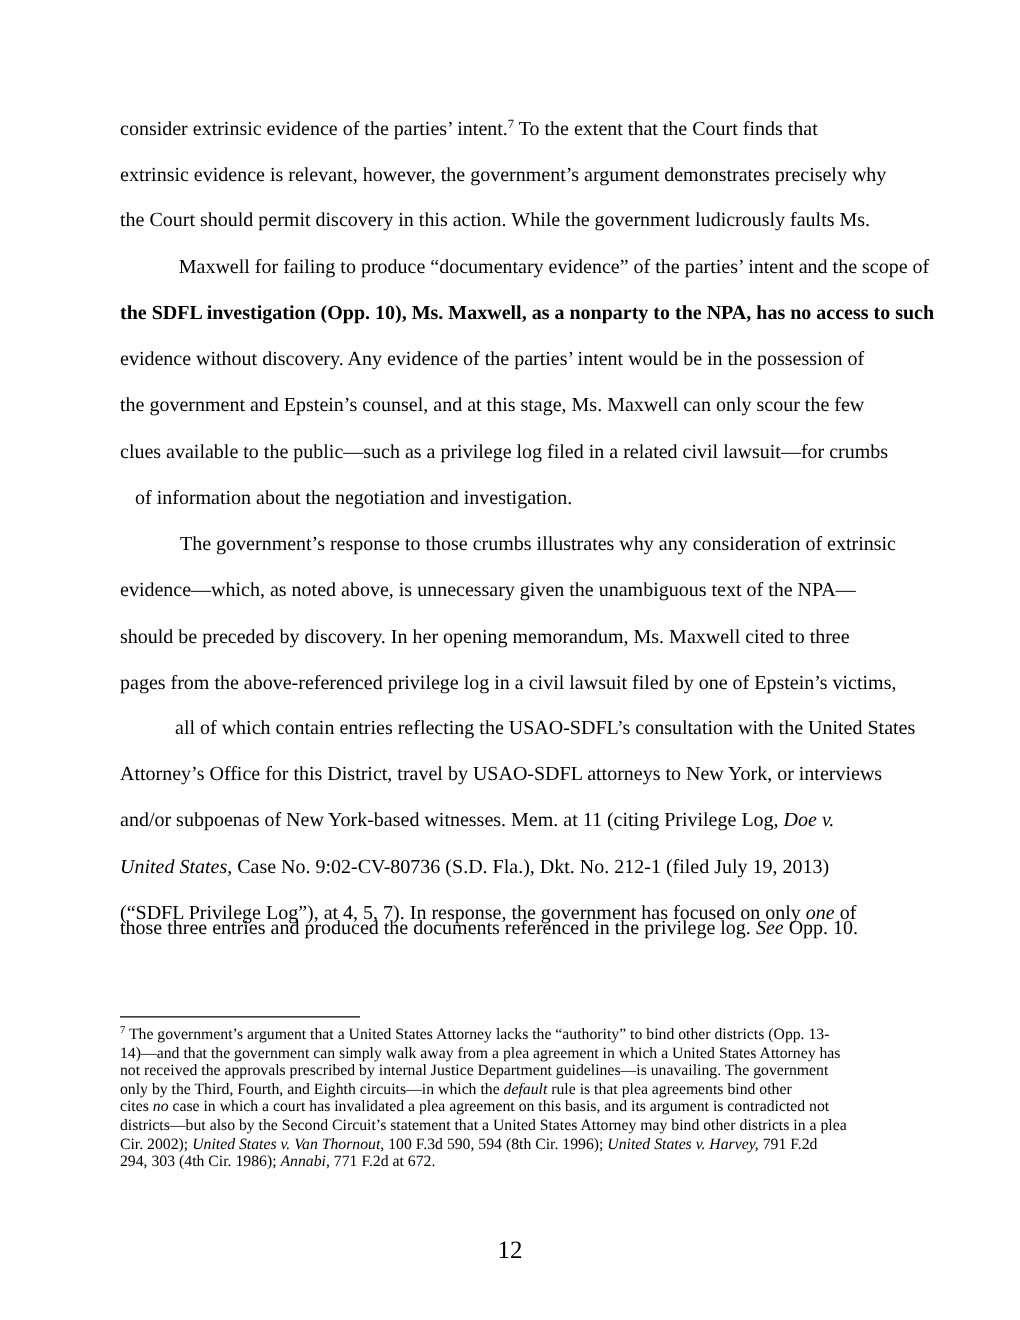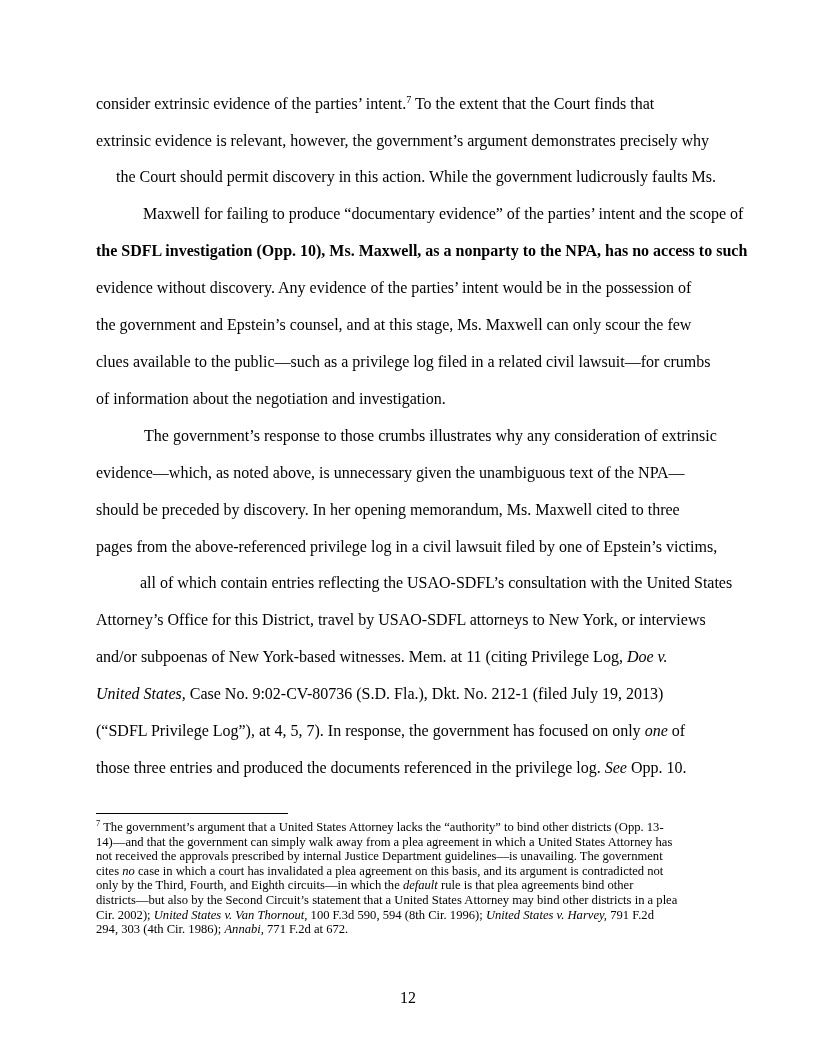--- a/index.html
+++ b/index.html
@@ -2,52 +2,52 @@
 <html><head>
 <meta charset="utf-8">
 <style>
   html, body { margin: 0; padding: 0; background: #ffffff; }
   body { width: 816px; height: 1056px; position: relative; overflow: hidden;
          font-family: "Liberation Serif", serif; color: #000; }
   .line { position: absolute; left: 96px; font-size: 16px; line-height: 18px; white-space: nowrap; }
   .fn-rule { position: absolute; left: 96px; top: 813px; width: 192px; height: 1px; background: #000; }
   .fn { position: absolute; left: 96px; top: 820px; width: 622px; font-size: 12.6px; line-height: 14.6px; }
   .fn-line { white-space: nowrap; display: block; }
-  .pagenum { position: absolute; left: 0; width: 816px; top: 989px; text-align: center; font-size: 16px; }
+  .pagenum { position: absolute; left: 0; width: 816px; top: 989px; text-align: center; font-size: 20px; }
   sup { font-size: 10px; vertical-align: 6px; line-height: 0; }
   .fn sup { font-size: 8.5px; vertical-align: 5px; }
 </style>
 </head>
 <body>
 
 <div id="body-text">
     <div class="line" style="top: 95px; left: 96px;"><span>consider extrinsic evidence of the parties’ intent.</span><sup>7</sup><span>  To the extent that the Court finds that</span></div>
     <div class="line" style="top: 132px; left: 96px;"><span>extrinsic evidence is relevant, however, the government’s argument demonstrates precisely why</span></div>
-    <div class="line" style="top: 168px; left: 96px; margin-left: 20px;"><span>the Court should permit discovery in this action.  While the government ludicrously faults Ms.</span></div>
+    <div class="line" style="top: 168px; left: 96px;"><span>the Court should permit discovery in this action.  While the government ludicrously faults Ms.</span></div>
     <div class="line" style="top: 205px; left: 96px; margin-left: 47px;"><span>Maxwell for failing to produce “documentary evidence” of the parties’ intent and the scope of</span></div>
     <div class="line" style="top: 242px; left: 96px; font-weight: bold;"><span>the SDFL investigation (Opp. 10), Ms. Maxwell, as a nonparty to the NPA, has no access to such</span></div>
     <div class="line" style="top: 279px; left: 96px;"><span>evidence without discovery.  Any evidence of the parties’ intent would be in the possession of</span></div>
     <div class="line" style="top: 316px; left: 96px;"><span>the government and Epstein’s counsel, and at this stage, Ms. Maxwell can only scour the few</span></div>
     <div class="line" style="top: 353px; left: 96px;"><span>clues available to the public—such as a privilege log filed in a related civil lawsuit—for crumbs</span></div>
-    <div class="line" style="top: 390px; left: 96px;"><span>of information about the negotiation and investigation.</span></div>
+    <div class="line" style="top: 390px; left: 108px;"><span>of information about the negotiation and investigation.</span></div>
     <div class="line" style="top: 427px; left: 144px;"><span>The government’s response to those crumbs illustrates why any consideration of extrinsic</span></div>
     <div class="line" style="top: 464px; left: 96px;"><span>evidence—which, as noted above, is unnecessary given the unambiguous text of the NPA—</span></div>
     <div class="line" style="top: 501px; left: 96px;"><span>should be preceded by discovery.  In her opening memorandum, Ms. Maxwell cited to three</span></div>
     <div class="line" style="top: 538px; left: 96px;"><span>pages from the above-referenced privilege log in a civil lawsuit filed by one of Epstein’s victims,</span></div>
     <div class="line" style="top: 574px; left: 96px; margin-left: 44px;"><span>all of which contain entries reflecting the USAO-SDFL’s consultation with the United States</span></div>
     <div class="line" style="top: 611px; left: 96px;"><span>Attorney’s Office for this District, travel by USAO-SDFL attorneys to New York, or interviews</span></div>
     <div class="line" style="top: 648px; left: 96px;"><span>and/or subpoenas of New York-based witnesses.  Mem. at 11 (citing Privilege Log, </span><i>Doe v.</i></div>
     <div class="line" style="top: 685px; left: 96px;"><i>United States,</i><span> Case No. 9:02-CV-80736 (S.D. Fla.), Dkt. No. 212-1 (filed July 19, 2013)</span></div>
     <div class="line" style="top: 722px; left: 96px;"><span>(“SDFL Privilege Log”), at 4, 5, 7).  In response, the government has focused on only </span><i>one</i><span> of</span></div>
-    <div class="line" style="top: 759px; left: 96px;"><span>those three entries and produced the documents referenced in the privilege log.  </span><i>See</i><span> Opp. 10.</span></div>
+    <div class="line" style="top: 734px; left: 96px;"><span>those three entries and produced the documents referenced in the privilege log.  </span><i>See</i><span> Opp. 10.</span></div>
   </div>
 <div class="fn-rule"></div>
 <div class="fn" id="footnote">
     <span class="fn-line"><sup>7</sup><span> The government’s argument that a United States Attorney lacks the “authority” to bind other districts (Opp. 13-</span></span>
     <span class="fn-line"><span>14)—and that the government can simply walk away from a plea agreement in which a United States Attorney has</span></span>
     <span class="fn-line"><span>not received the approvals prescribed by internal Justice Department guidelines—is unavailing.  The government</span></span>
+    <span class="fn-line"><span>only by the Third, Fourth, and Eighth circuits—in which the </span><i>default</i><span> rule is that plea agreements bind other</span></span>
     <span class="fn-line"><span>cites </span><i>no</i><span> case in which a court has invalidated a plea agreement on this basis, and its argument is contradicted not</span></span>
-    <span class="fn-line"><span>only by the Third, Fourth, and Eighth circuits—in which the </span><i>default</i><span> rule is that plea agreements bind other</span></span>
     <span class="fn-line"><span>districts—but also by the Second Circuit’s statement that a United States Attorney may bind other districts in a plea</span></span>
     <span class="fn-line"><span>Cir. 2002); </span><i>United States v. Van Thornout</i><span>, 100 F.3d 590, 594 (8th Cir. 1996); </span><i>United States v. Harvey,</i><span> 791 F.2d</span></span>
     <span class="fn-line"><span>294, 303 (4th Cir. 1986); </span><i>Annabi,</i><span> 771 F.2d at 672.</span></span>
   </div>
 <div class="pagenum">12</div>
 
 </body></html>

